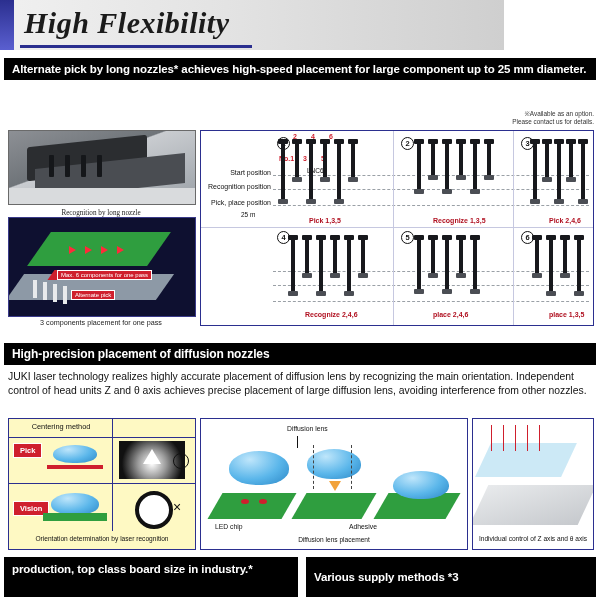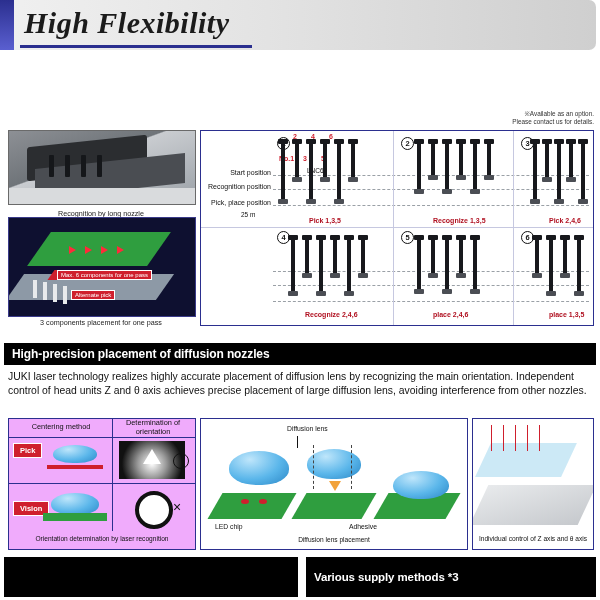--- a/index.html
+++ b/index.html
@@ -8,23 +8,22 @@
     background:#ffffff;
     font-family:"Liberation Sans", sans-serif;
     color:#1a1a1a;
     overflow:hidden;
     position:relative;
   }
   .page{position:relative;width:600px;height:600px;}
 
   
   .header{
-    position:absolute;left:0;top:0;width:596px;height:50px;
+    position:absolute;left:0;top:0;width:504px;height:50px;
     background:linear-gradient(to right,#f0f0f0 0%,#e3e3e3 45%,#cfcfcf 100%);
-    border-radius:7px;
   }
   .header .accent{
     position:absolute;left:0;top:0;width:14px;height:50px;
     background:linear-gradient(to bottom,#2b2f8f,#5a5fd0);
   }
   .header .title{
     position:absolute;left:24px;top:6px;
     font-family:"Liberation Serif", serif;
     font-style:italic;font-size:30px;font-weight:bold;color:#1b1b1b;
     letter-spacing:0.5px;
@@ -74,21 +73,21 @@
   }
   .photo .strip{
     position:absolute;left:0;bottom:0;width:186px;height:16px;background:#d9dbdd;
   }
   .photo .nozz{
     position:absolute;top:24px;width:5px;height:22px;background:#15171a;border-radius:1px;
   }
   .caption{
     position:absolute;font-size:7.2px;color:#222;text-align:center;
   }
-  #cap1{left:8px;top:209px;width:186px;}
+  #cap1{left:8px;top:209px;width:186px;font-family:Liberation Serif, serif;}
   #cap2{left:8px;top:318px;width:186px;}
   #cap3{left:406px;top:327px;width:186px;text-align:right;}
 
   .illus{
     position:absolute;left:8px;top:217px;width:186px;height:98px;
     background:#ffffff;border:1px solid #3a3a8a;overflow:hidden;
   }
   .illus .darkbg{position:absolute;left:0;top:0;width:186px;height:98px;background:#0e1030;}
   .illus .green{
     position:absolute;left:30px;top:14px;width:120px;height:34px;background:#2f9e3f;
@@ -134,21 +133,21 @@
   .smalltxt{position:absolute;font-size:6.5px;color:#111;}
   .rednum{position:absolute;font-size:7px;color:#cf1f2d;font-weight:bold;}
 
   
   .para2{
     position:absolute;left:8px;top:370px;width:584px;
     font-size:10.4px;line-height:13.5px;color:#111;
   }
   .panelA{
     position:absolute;left:8px;top:418px;width:186px;height:130px;
-    border:1px solid #2b2f8f;background:#f0abfc;overflow:hidden;
+    border:1px solid #2b2f8f;background:#fef9c3;overflow:hidden;
   }
   .panelB{
     position:absolute;left:200px;top:418px;width:266px;height:130px;
     border:1px solid #2b2f8f;background:#fff;overflow:hidden;
   }
   .panelC{
     position:absolute;left:472px;top:418px;width:120px;height:130px;
     border:1px solid #2b2f8f;background:#fff;overflow:hidden;
   }
   .pcap{position:absolute;font-size:6.6px;color:#111;text-align:center;}
@@ -186,20 +185,23 @@
 <body>
 
 <div class="page">
 
   <div class="header">
     <div class="accent"></div>
     <div class="title">High Flexibility</div>
     <div class="underline"></div>
   </div>
 
+  <div class="band" id="band1">
+    <span>Alternate pick by long nozzles* achieves high-speed placement for large component up to 25 mm diameter.</span>
+  </div>
 
   <div class="note-right">
     <div>※Available as an option.</div>
     <div>Please contact us for details.</div>
   </div>
 
   <div class="photo">
     <div class="machine"></div>
     <div class="machine2"></div>
     <div class="nozz" style="left:40px;"></div>
@@ -404,21 +406,20 @@
   </div>
 
   <div class="band" id="band2">
     <span>High-precision placement of diffusion nozzles</span>
   </div>
 
   <div class="para2">JUKI laser technology realizes highly accurate placement of diffusion lens by recognizing the main orientation. Independent control of head units Z and θ axis achieves precise placement of large diffusion lens, avoiding interference from other nozzles.</div>
 
   <div class="panelA">
     <div class="hdrcell" style="left:2px;top:3px;width:100px;">Centering method</div>
-    <div class="hdrcell" style="left:104px;top:-1px;width:80px;line-height:9px;">Determination of orientation</div>
     <div class="vline" style="left:103px;top:0;height:112px;"></div>
     <div class="hline" style="left:0;top:18px;width:186px;"></div>
     <div class="hline" style="left:0;top:64px;width:186px;"></div>
 
     <div class="tagbox" style="left:4px;top:24px;">Pick</div>
     <div class="lens" style="left:44px;top:26px;width:44px;height:18px;"></div>
     <div style="position:absolute;left:38px;top:46px;width:56px;height:4px;background:#cf1f2d;"></div>
 
     <div style="position:absolute;left:110px;top:22px;width:66px;height:38px;background:radial-gradient(circle at 50% 60%,#ffffff 0%,#9a9a9a 35%,#111 75%);"></div>
     <div class="tri" style="left:134px;top:30px;"></div>
@@ -463,20 +464,21 @@
     <div style="position:absolute;left:18px;top:6px;width:1px;height:26px;background:#cf1f2d;"></div>
     <div style="position:absolute;left:30px;top:6px;width:1px;height:26px;background:#cf1f2d;"></div>
     <div style="position:absolute;left:42px;top:6px;width:1px;height:26px;background:#cf1f2d;"></div>
     <div style="position:absolute;left:54px;top:6px;width:1px;height:26px;background:#cf1f2d;"></div>
     <div style="position:absolute;left:66px;top:6px;width:1px;height:26px;background:#cf1f2d;"></div>
     <div class="pcap" style="left:0;top:116px;width:120px;">Individual control of Z axis and θ axis</div>
   </div>
 
   <div class="band" id="band3">
     <div class="band3inner">
+      <div>production, top class board size in industry.*</div>
     </div>
   </div>
 
   <div class="band" id="band4">
     <span>Various supply methods *3</span>
   </div>
 
 </div>
 
 </body></html>

